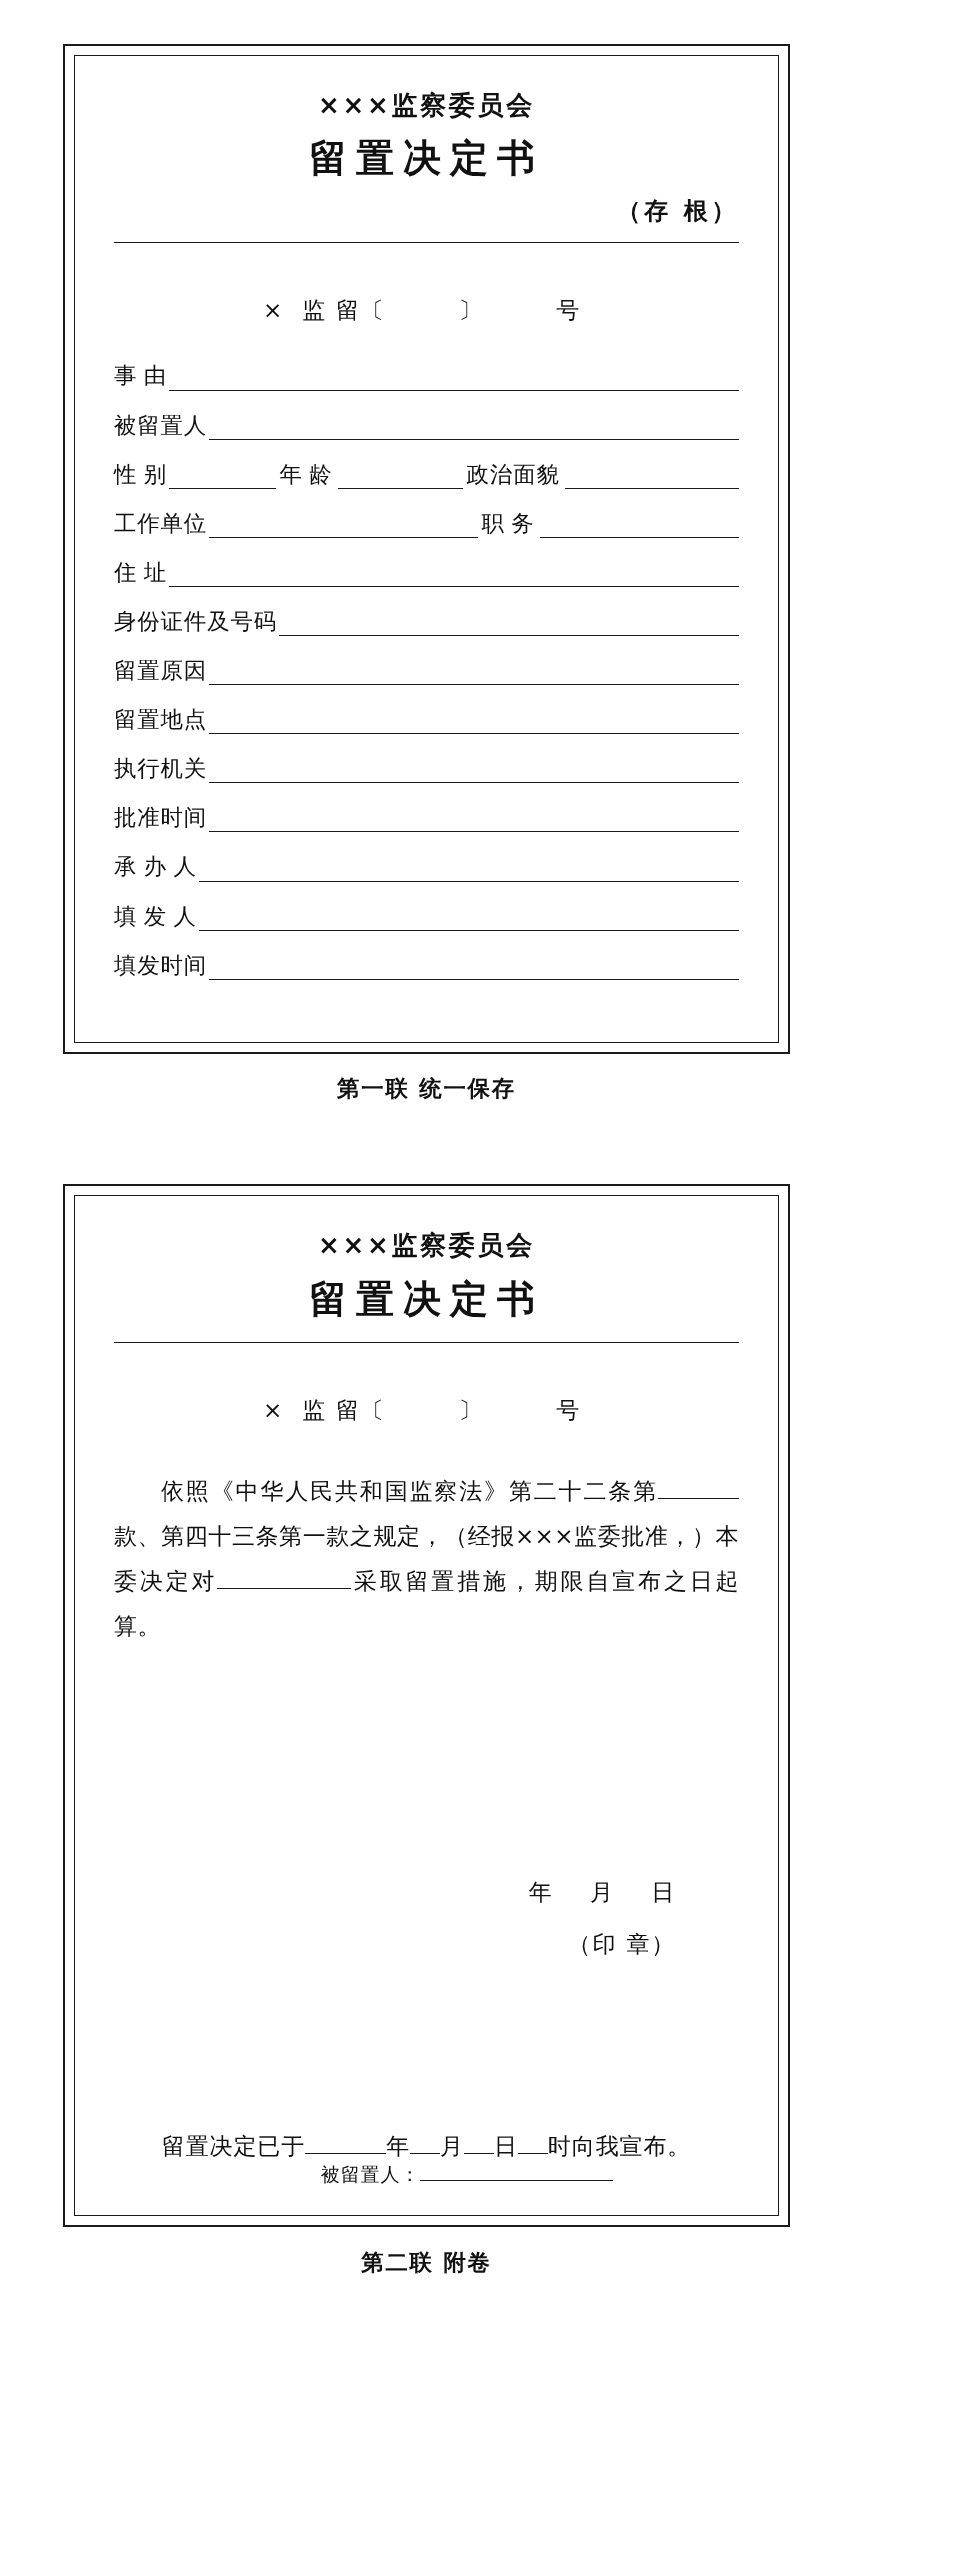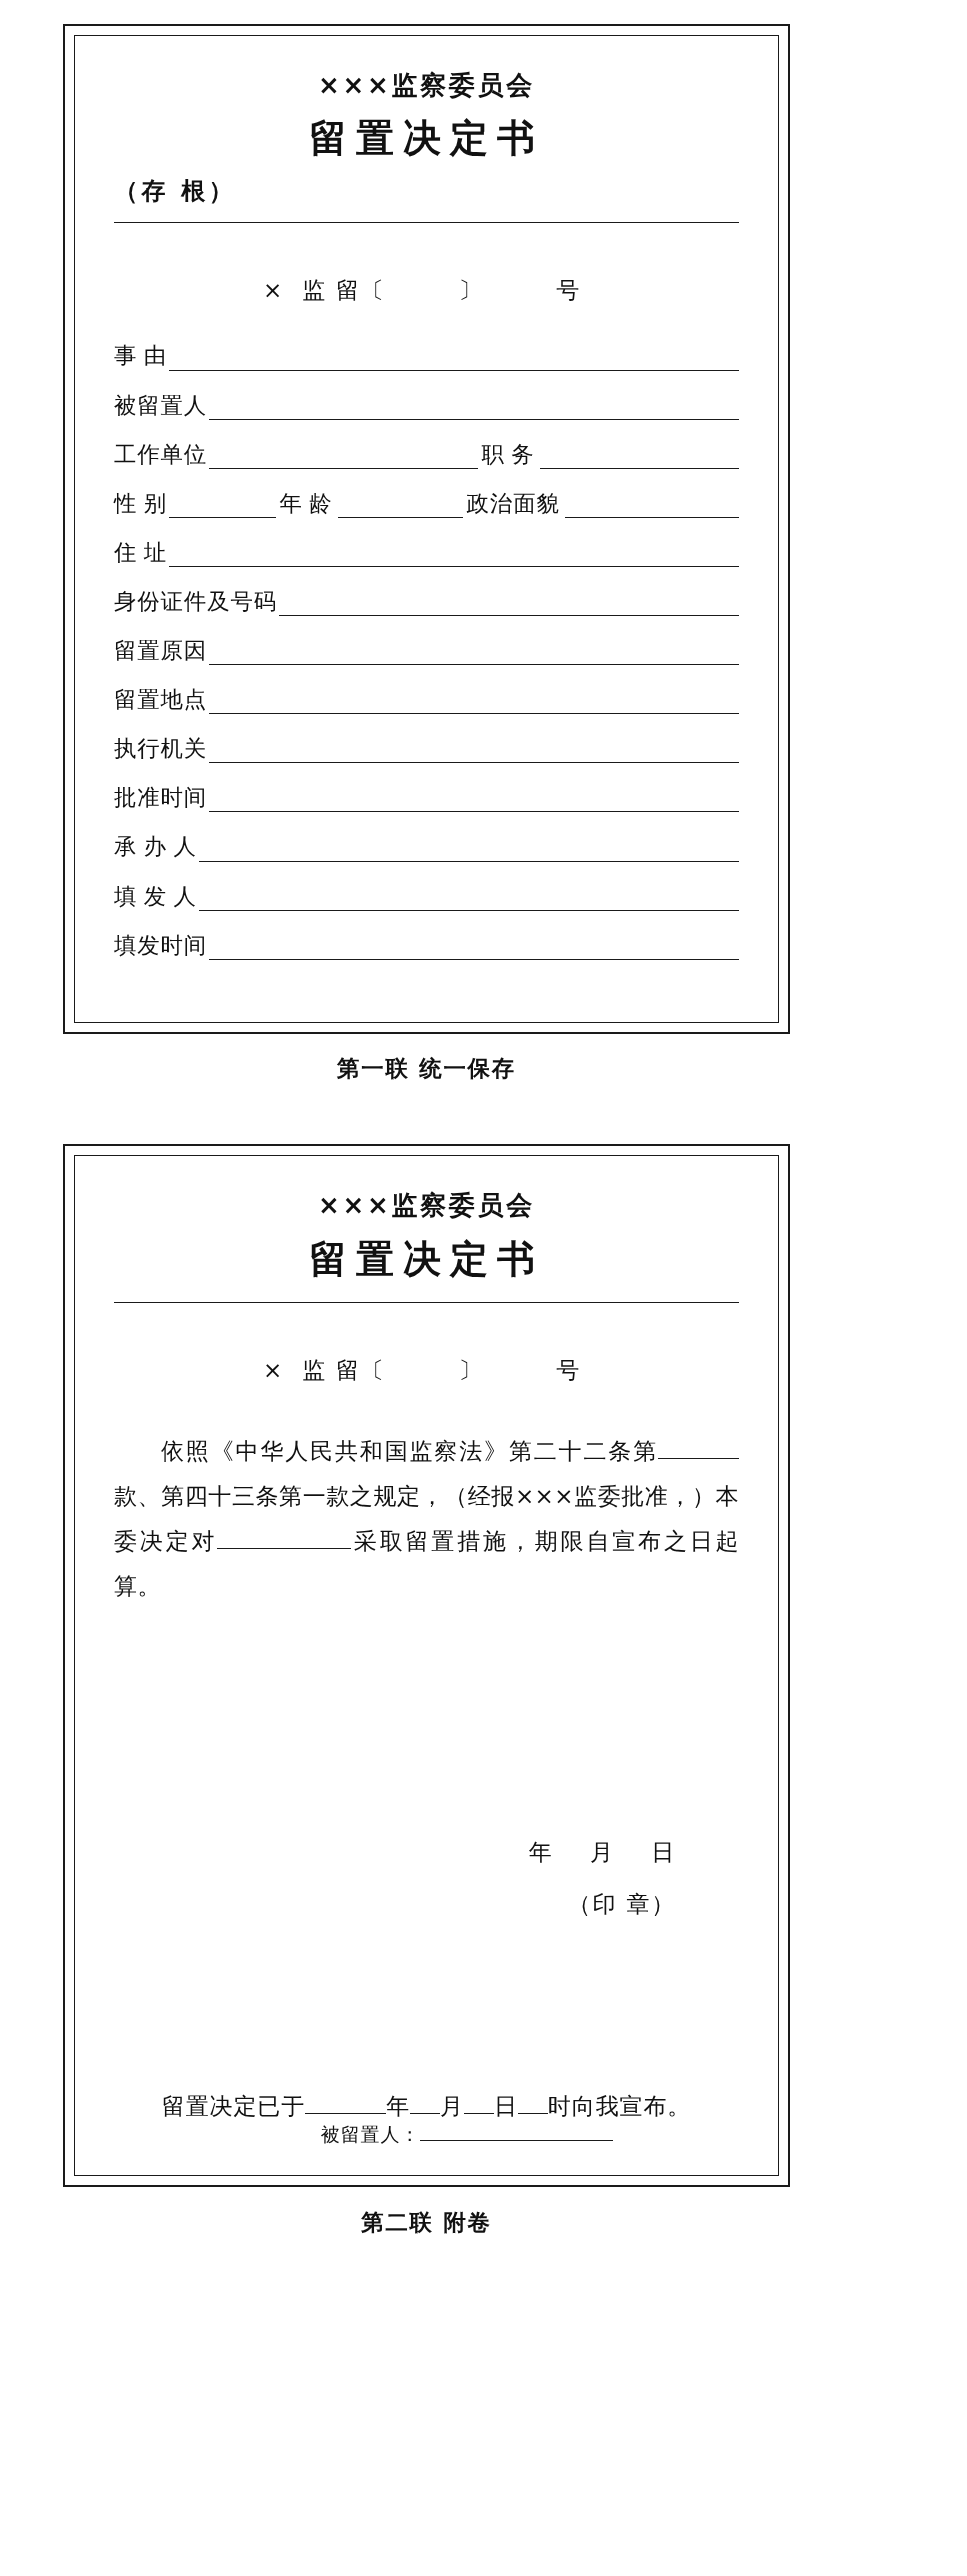--- a/index.html
+++ b/index.html
@@ -9,21 +9,21 @@
   }
   body {
     width: 967px;
     min-height: 2576px;
     font-family: "DejaVu Sans", "Liberation Sans", sans-serif;
     color: #111111;
   }
   .page {
     width: 853px;
     box-sizing: border-box;
-    padding: 24px 63px 36px 63px;
+    padding: 44px 63px 36px 63px;
   }
   
   .form-card {
     border: 2.7px solid #1a1a1a;
     box-sizing: border-box;
     padding: 9px;
   }
   .form-inner {
     border: 0.9px solid #1a1a1a;
     box-sizing: border-box;
@@ -38,21 +38,21 @@
   }
   .doc-title {
     text-align: center;
     font-size: 38px;
     font-weight: bold;
     letter-spacing: 9px;
     line-height: 1.5;
     margin-top: 5.4px;
   }
   .sub-title {
-    text-align: left;
+    text-align: right;
     font-size: 24px;
     font-weight: bold;
     letter-spacing: 3.6px;
     margin-top: 7.2px;
     line-height: 1.4;
   }
   .rule {
     border-top: 1.8px solid #1a1a1a;
     margin: 14.3px 0 0 0;
     height: 0;
@@ -179,36 +179,36 @@
           <span class="flabel">事  由</span>
           <span class="fline"></span>
         </div>
 
         <div class="frow">
           <span class="flabel">被留置人</span>
           <span class="fline"></span>
         </div>
 
         <div class="frow">
-          <span class="flabel">工作单位</span>
-          <span class="fline w-fix" style="width:269px"></span>
-          <span class="seg-label">职  务</span>
-          <span class="fline"></span>
-        </div>
-
-        <div class="frow">
           <span class="flabel">性  别</span>
           <span class="fline w-fix" style="width:107px"></span>
           <span class="seg-label">年  龄</span>
           <span class="fline w-fix" style="width:125px"></span>
           <span class="seg-label">政治面貌</span>
           <span class="fline"></span>
         </div>
 
         <div class="frow">
+          <span class="flabel">工作单位</span>
+          <span class="fline w-fix" style="width:269px"></span>
+          <span class="seg-label">职  务</span>
+          <span class="fline"></span>
+        </div>
+
+        <div class="frow">
           <span class="flabel">住  址</span>
           <span class="fline"></span>
         </div>
 
         <div class="frow">
           <span class="flabel">身份证件及号码</span>
           <span class="fline"></span>
         </div>
 
         <div class="frow">

